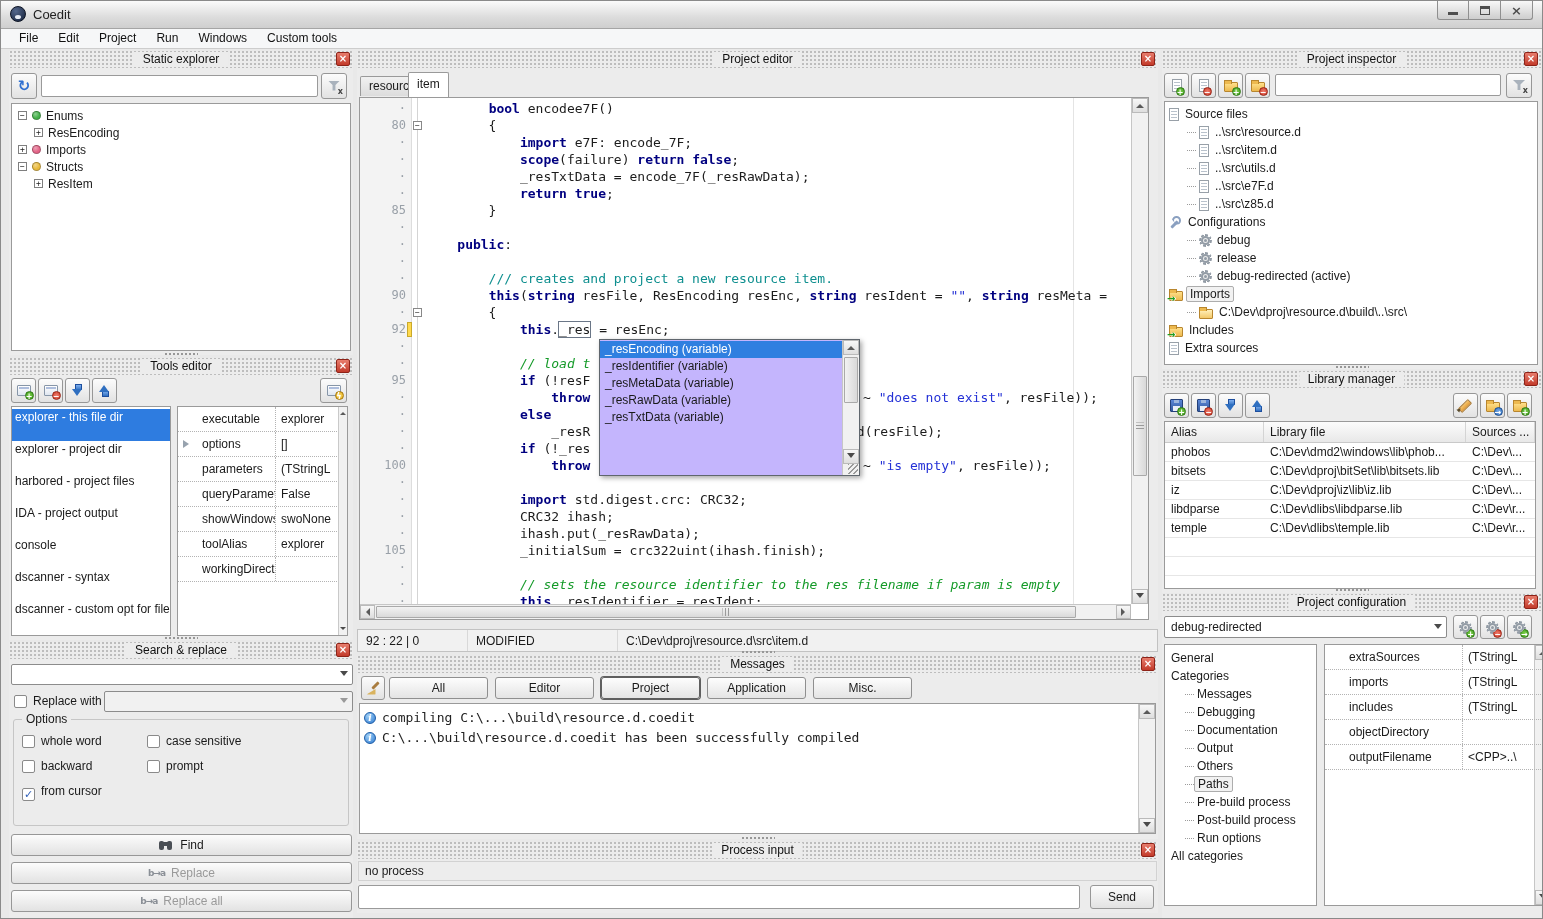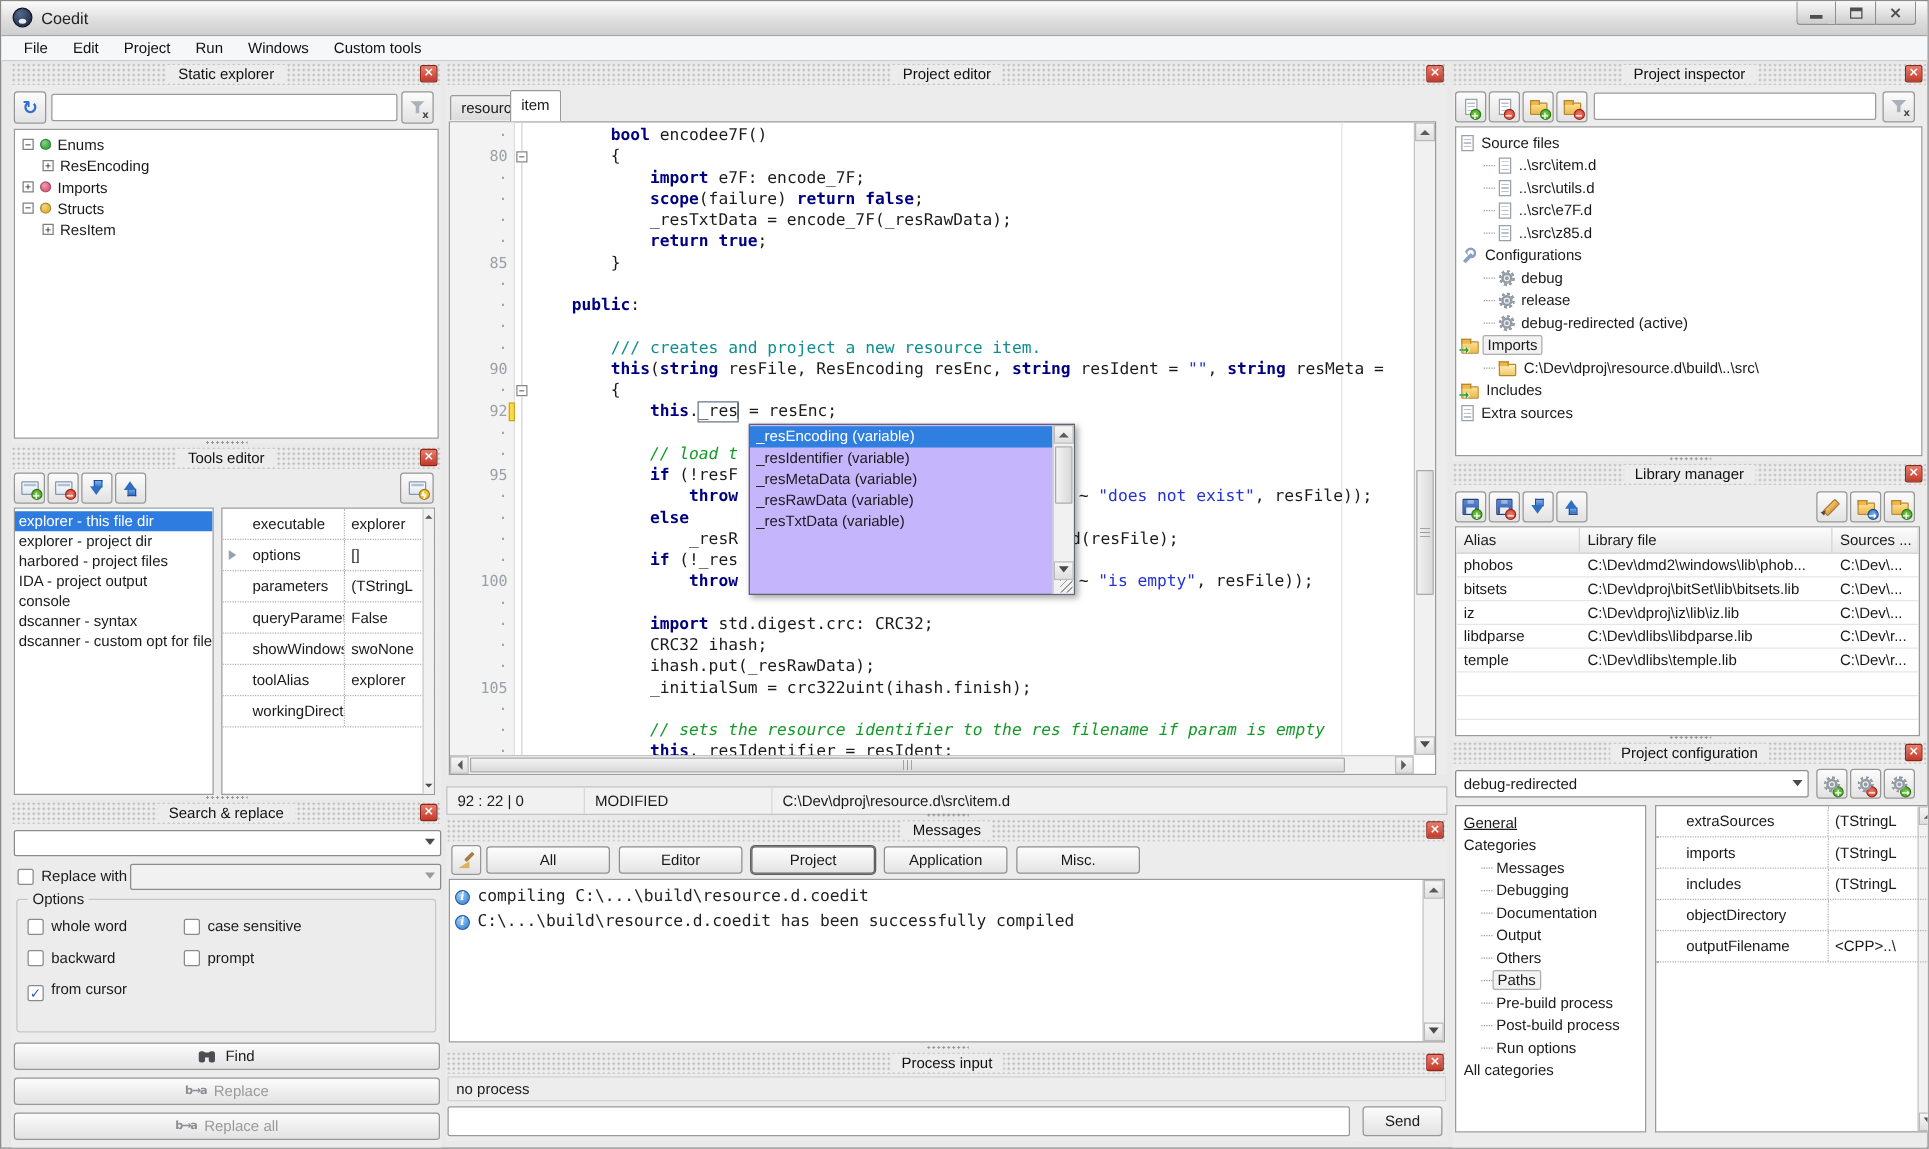--- a/index.html
+++ b/index.html
@@ -39,21 +39,21 @@
   .tri.l{border-right:4px solid #5a5a5a;margin-right:3px}
   .tri.r{border-left:4px solid #5a5a5a;margin-left:3px}
   .combo.dis{background:#f1f1f1}
   
   .trow{display:flex;align-items:center;height:17px;white-space:nowrap;overflow:hidden}
   .trow18{height:18px}
   .exp{flex:none;width:9px;height:9px;border:1px solid #7f7f7f;background:#fff;color:#222;font:8px/8px "DejaVu Sans Mono",monospace;text-align:center;margin-right:5px}
   .dot{flex:none;width:9px;height:9px;border-radius:50%;margin-right:5px;border:1px solid rgba(0,0,0,.28)}
   .guide{flex:none;width:9px;height:1px;border-top:1px dotted #9b9b9b;margin-right:3px}
   .focusbox{border:1px solid #adadad;background:#f2f2f2;border-radius:2px;padding:0 3px;margin-left:-3px}
-  .lrow{height:16px;line-height:16px;padding-left:3px;white-space:nowrap;overflow:hidden;cursor:default}
+  .lrow{height:32px;line-height:16px;padding-left:3px;white-space:nowrap;overflow:hidden;cursor:default}
   .lrow.sel{background:#2e7ce0;color:#fff}
   
   .prow{position:relative;height:25px;border-bottom:1px dotted #b3b3b3;display:flex}
   .pgut{flex:none;width:20px;display:flex;align-items:center;justify-content:center}
   .pname{flex:none;padding:5px 2px 0 4px;border-right:1px dotted #b3b3b3;overflow:hidden;white-space:nowrap}
   .pval{flex:1;padding:5px 2px 0 5px;overflow:hidden;white-space:nowrap}
   .parrow{width:0;height:0;border:4px solid transparent;border-left:6px solid #97a2ae}
   
   .sbar{position:absolute;background:#f1f1f1;border:1px solid #c6c6c6}
   .sbtn{position:absolute;width:15px;height:15px;background:linear-gradient(#f7f7f7,#dedede);border:1px solid #bababa;display:flex;align-items:center;justify-content:center}
@@ -518,20 +518,25 @@
         <span class="ic ic-filter"></span>
       </div>
     <div class="whitebox" style="left:2px;top:50px;width:374px;height:264px;padding-top:3px">
         <div class="trow trow18" style="padding-left: 4px; align-items: center;">
           <span class="ic ic-doc ic-docs" style="margin-right: 6px;"></span>
           <span>Source files</span>
         </div>
         <div class="trow trow18" style="padding-left: 22px;">
           <span class="guide"></span>
           <span class="ic ic-doc" style="margin-right: 6px;"></span>
+          <span>..\src\resource.d</span>
+        </div>
+        <div class="trow trow18" style="padding-left: 22px;">
+          <span class="guide"></span>
+          <span class="ic ic-doc" style="margin-right: 6px;"></span>
           <span>..\src\item.d</span>
         </div>
         <div class="trow trow18" style="padding-left: 22px;">
           <span class="guide"></span>
           <span class="ic ic-doc" style="margin-right: 6px;"></span>
           <span>..\src\utils.d</span>
         </div>
         <div class="trow trow18" style="padding-left: 22px;">
           <span class="guide"></span>
           <span class="ic ic-doc" style="margin-right: 6px;"></span>
@@ -688,21 +693,21 @@
         <span class="ic ic-gear">
           <span class="badge r">−</span>
         </span>
       </div>
     <div class="btn" style="left:345px;top:21px;width:25px;height:24px">
         <span class="ic ic-gear">
           <span class="badge g">→</span>
         </span>
       </div>
     <div class="whitebox" style="left:2px;top:50px;width:153px;height:262px;padding-top:4px">
-        <div class="trow trow18" style="padding-left: 6px; text-decoration: underline;">
+        <div class="trow trow18" style="padding-left: 6px;">
           <span>General</span>
         </div>
         <div class="trow trow18" style="padding-left: 6px;">
           <span>Categories</span>
         </div>
         <div class="trow trow18" style="padding-left: 20px;">
           <span class="guide"></span>
           <span>Messages</span>
         </div>
         <div class="trow trow18" style="padding-left: 20px;">

